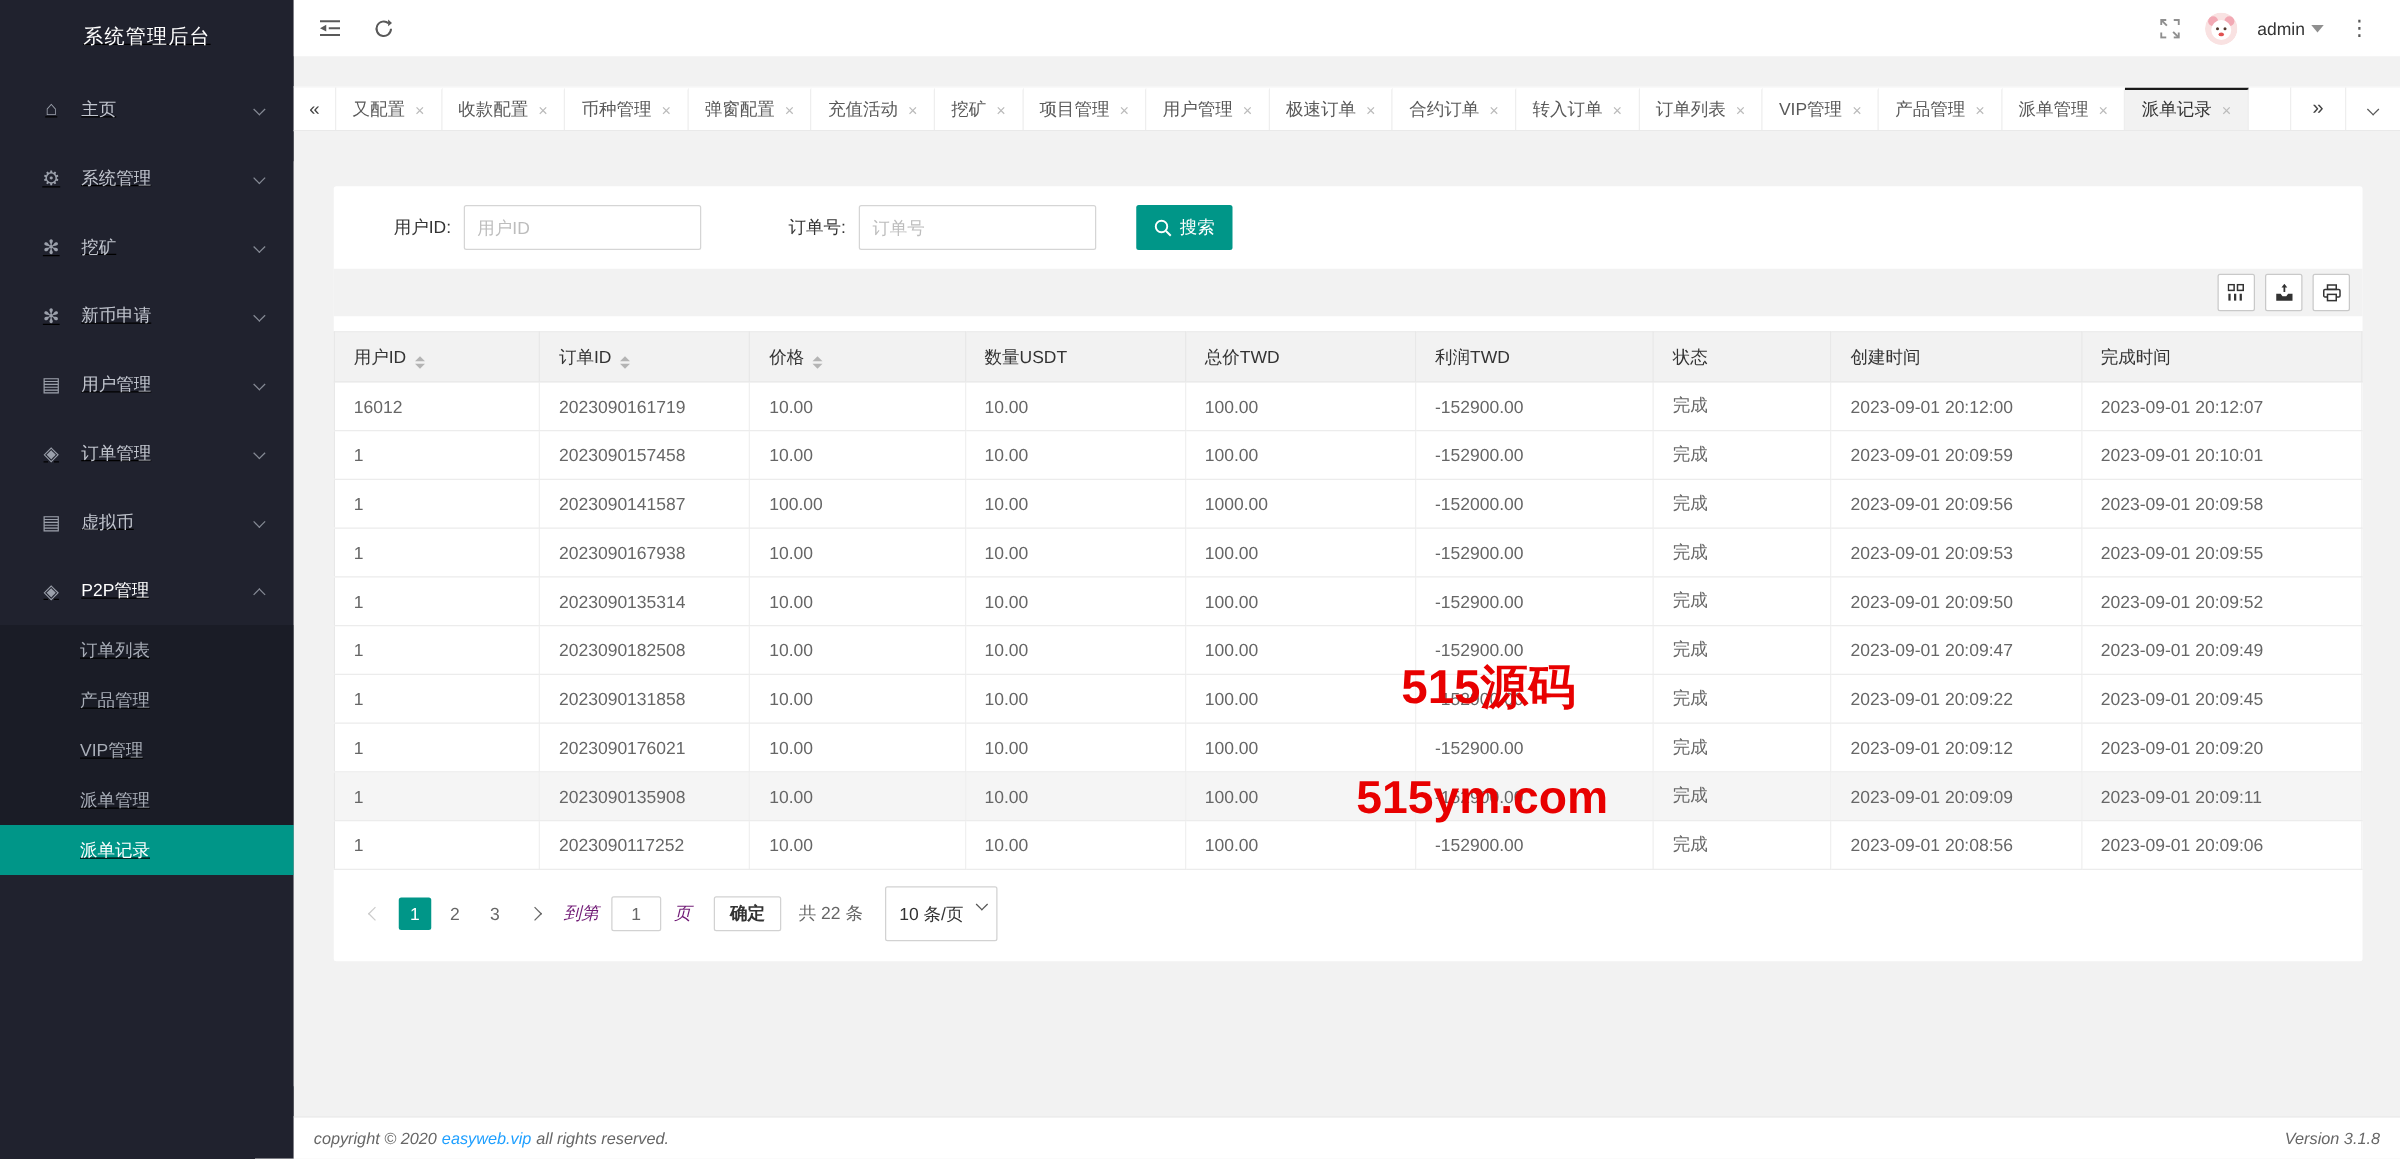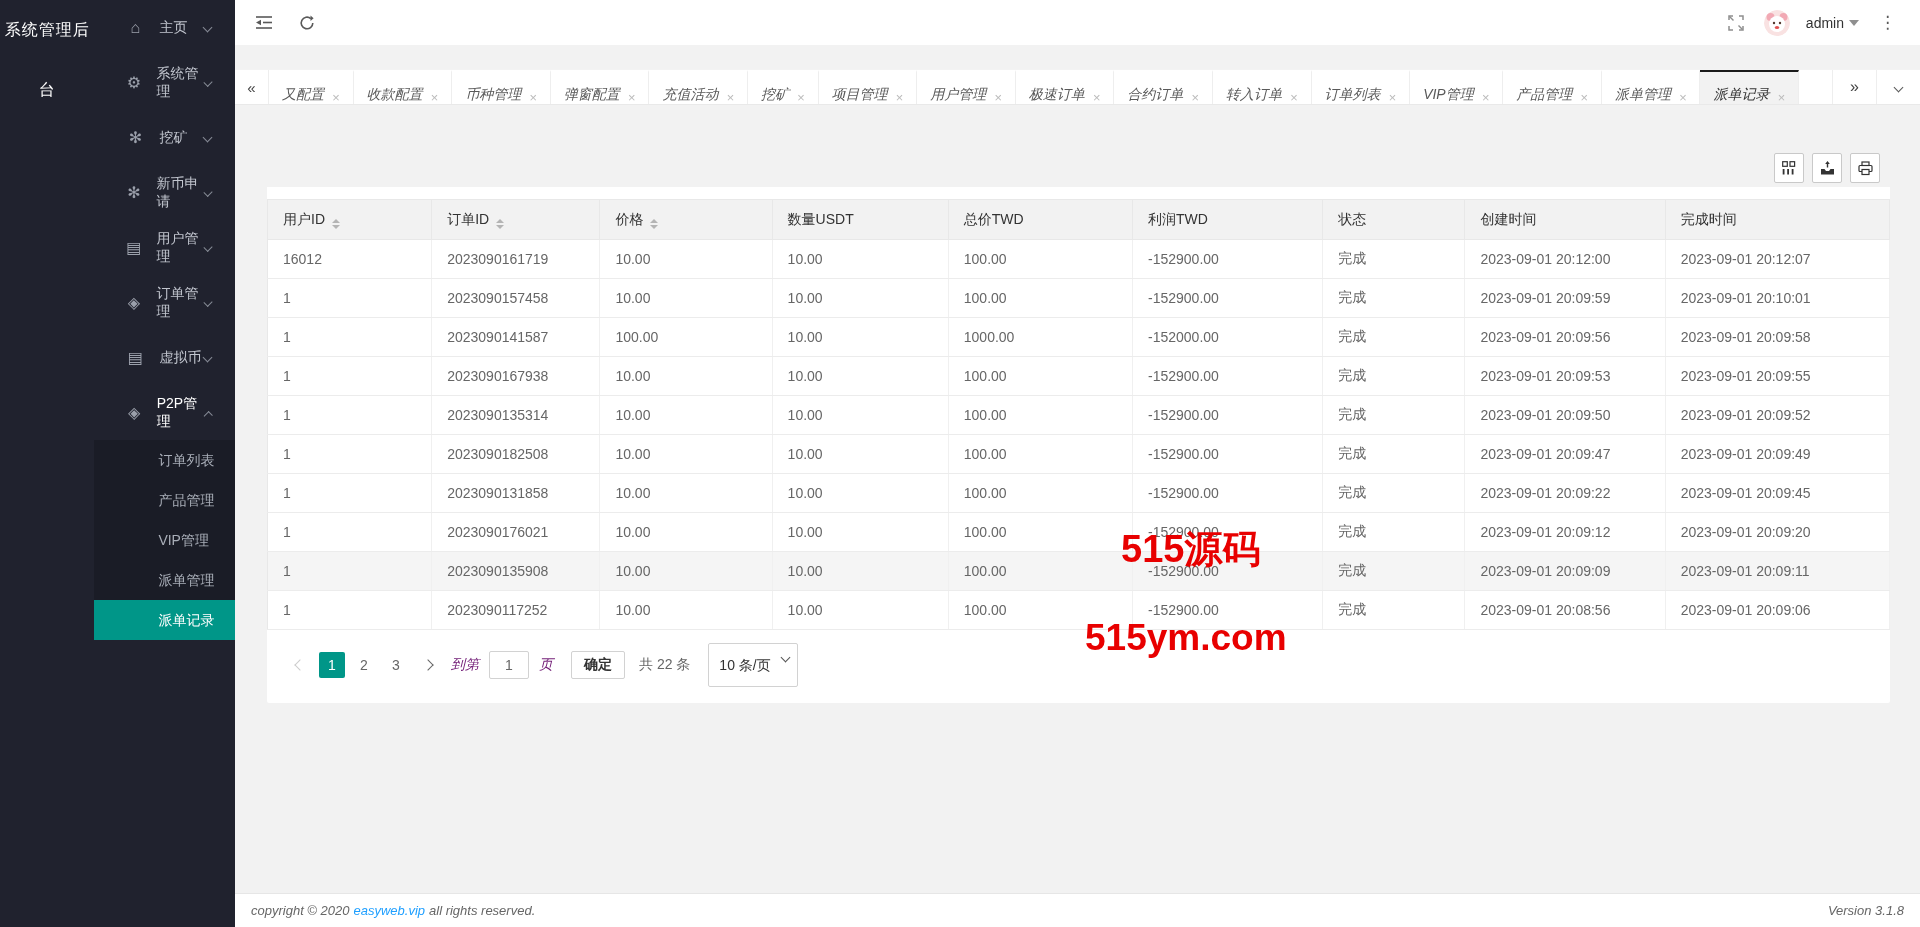--- a/index.html
+++ b/index.html
@@ -1,20 +1,20 @@
 <!DOCTYPE html>
 <html><head>
 <meta charset="utf-8">
 <style>
   * { box-sizing: border-box; margin: 0; padding: 0; }
   html,body { width:1920px; height:927px; overflow:hidden; }
   body { font-family:"Liberation Sans","DejaVu Sans",sans-serif; font-size:14px; display:flex; background:#f2f2f2; }
 
   
-  .sidebar { width:235px; min-width:235px; height:927px; background:#20222e; display:flex; flex-direction:row; }
+  .sidebar { width:235px; min-width:235px; height:927px; background:#20222e; display:flex; flex-direction:column;text-decoration:underline; }
   .logo { height:60px; line-height:60px; text-align:center; color:#fff; font-size:16px; letter-spacing:1px; }
   .menu-item { height:55px; display:flex; align-items:center; padding-left:30px; color:#c2c6cf; cursor:pointer; }
   .menu-item .mi { width:22px; font-size:16px; color:#9ba0ab; margin-right:13px; text-align:center; }
   .menu-item .ml { font-size:14px; }
   .menu-item.expanded .ml { color:#fff; }
   .chev { width:7px; height:7px; border-right:1.5px solid #868b96; border-bottom:1.5px solid #868b96; display:inline-block; }
   .chev.down { transform:rotate(45deg); }
   .chev.up { transform:rotate(-135deg); margin-top:5px; }
   .menu-item .chev { margin-left:auto; margin-right:24px; }
   .submenu { background:#1a1c26; }
@@ -29,21 +29,21 @@
   .avatar { width:26px; height:26px; border-radius:50%; overflow:hidden; cursor:pointer; }
   .user-name { color:#333; font-size:14px; display:flex; align-items:center; gap:5px; cursor:pointer; }
   .caret-down { width:0; height:0; border-left:5px solid transparent; border-right:5px solid transparent; border-top:6px solid #8f8f8f; display:inline-block; }
   .kebab { font-size:17px; color:#595959; cursor:pointer; padding:0 4px; }
 
   
   .tabsbar { height:36px; background:#fff; border-top:1px solid #f3f3f3; border-bottom:1px solid #e9e9e9; display:flex; align-items:stretch; }
   .tabs-nav { width:34px; display:flex; align-items:center; justify-content:center; font-size:15px; color:#444; cursor:pointer; border-right:1px solid #eee; }
   .tabs-nav.right { border-right:none; border-left:1px solid #eee; width:44px; font-size:16px; }
   .tabs-list { display:flex; align-items:stretch; overflow:hidden; flex:1; }
-  .tab { display:flex; align-items:flex-end; padding:0 13px; border-right:1px solid #eee; font-size:14px; color:#595959; cursor:pointer; white-space:nowrap; border-top:2px solid transparent;font-style:italic; }
+  .tab { display:flex; align-items:center; padding:0 13px; border-right:1px solid #eee; font-size:14px; color:#595959; cursor:pointer; white-space:nowrap; border-top:2px solid transparent; }
   .tab-close { margin-left:8px; color:#bbb; font-size:13px; line-height:1; }
   .tab.active { background:#f2f2f2; border-top:2px solid #1a1a1a; color:#333; }
 
   
   .content { flex:1; background:#f2f2f2; padding:20px 30px 0 32px; position:relative; overflow:hidden; }
   .card { background:#fff; border-radius:2px; }
   .search-row { display:flex; align-items:center; padding:15px 20px 15px 48px; }
   .search-row label { color:#333; margin-right:10px; }
   .search-row input { width:190px; height:36px; border:1px solid #d5d5d5; border-radius:2px; padding:0 10px; font-size:14px; color:#333; outline:none; font-family:inherit; }
   .search-row input::placeholder { color:#bdbdbd; }
@@ -262,20 +262,33 @@
       </div>
     <span class="tabs-nav right">»</span>
     <span class="tabs-nav right">
         <i class="chev down" style="border-color:#595959"></i>
       </span>
   </div>
 
   <div class="content">
     <div class="card">
 
+      <div class="search-row">
+        <label>用户ID:</label>
+        <input type="text" placeholder="用户ID" style="">
+        <label class="lbl2">订单号:</label>
+        <input type="text" placeholder="订单号" style="">
+        <button class="search-btn">
+          <svg width="15" height="15" viewBox="0 0 15 15" fill="none" stroke="#fff" stroke-width="1.5">
+            <circle cx="6.2" cy="6.2" r="4.6"></circle>
+            <line x1="9.8" y1="9.8" x2="13.6" y2="13.6"></line>
+          </svg>
+          <span>搜索</span>
+        </button>
+      </div>
 
       <div class="toolbar">
         <div class="tool-btn">
           <svg width="14" height="14" viewBox="0 0 14 14">
             <rect x="0.7" y="0.7" width="4.6" height="4.6" fill="none" stroke="#333" stroke-width="1.2"></rect>
             <rect x="8" y="0.7" width="4.6" height="4.6" fill="none" stroke="#333" stroke-width="1.2"></rect>
             <rect x="0.7" y="8" width="1.8" height="5.5" fill="#333"></rect>
             <rect x="5.2" y="8" width="1.8" height="5.5" fill="#333"></rect>
             <rect x="9.7" y="8" width="1.8" height="5.5" fill="#333"></rect>
           </svg>

